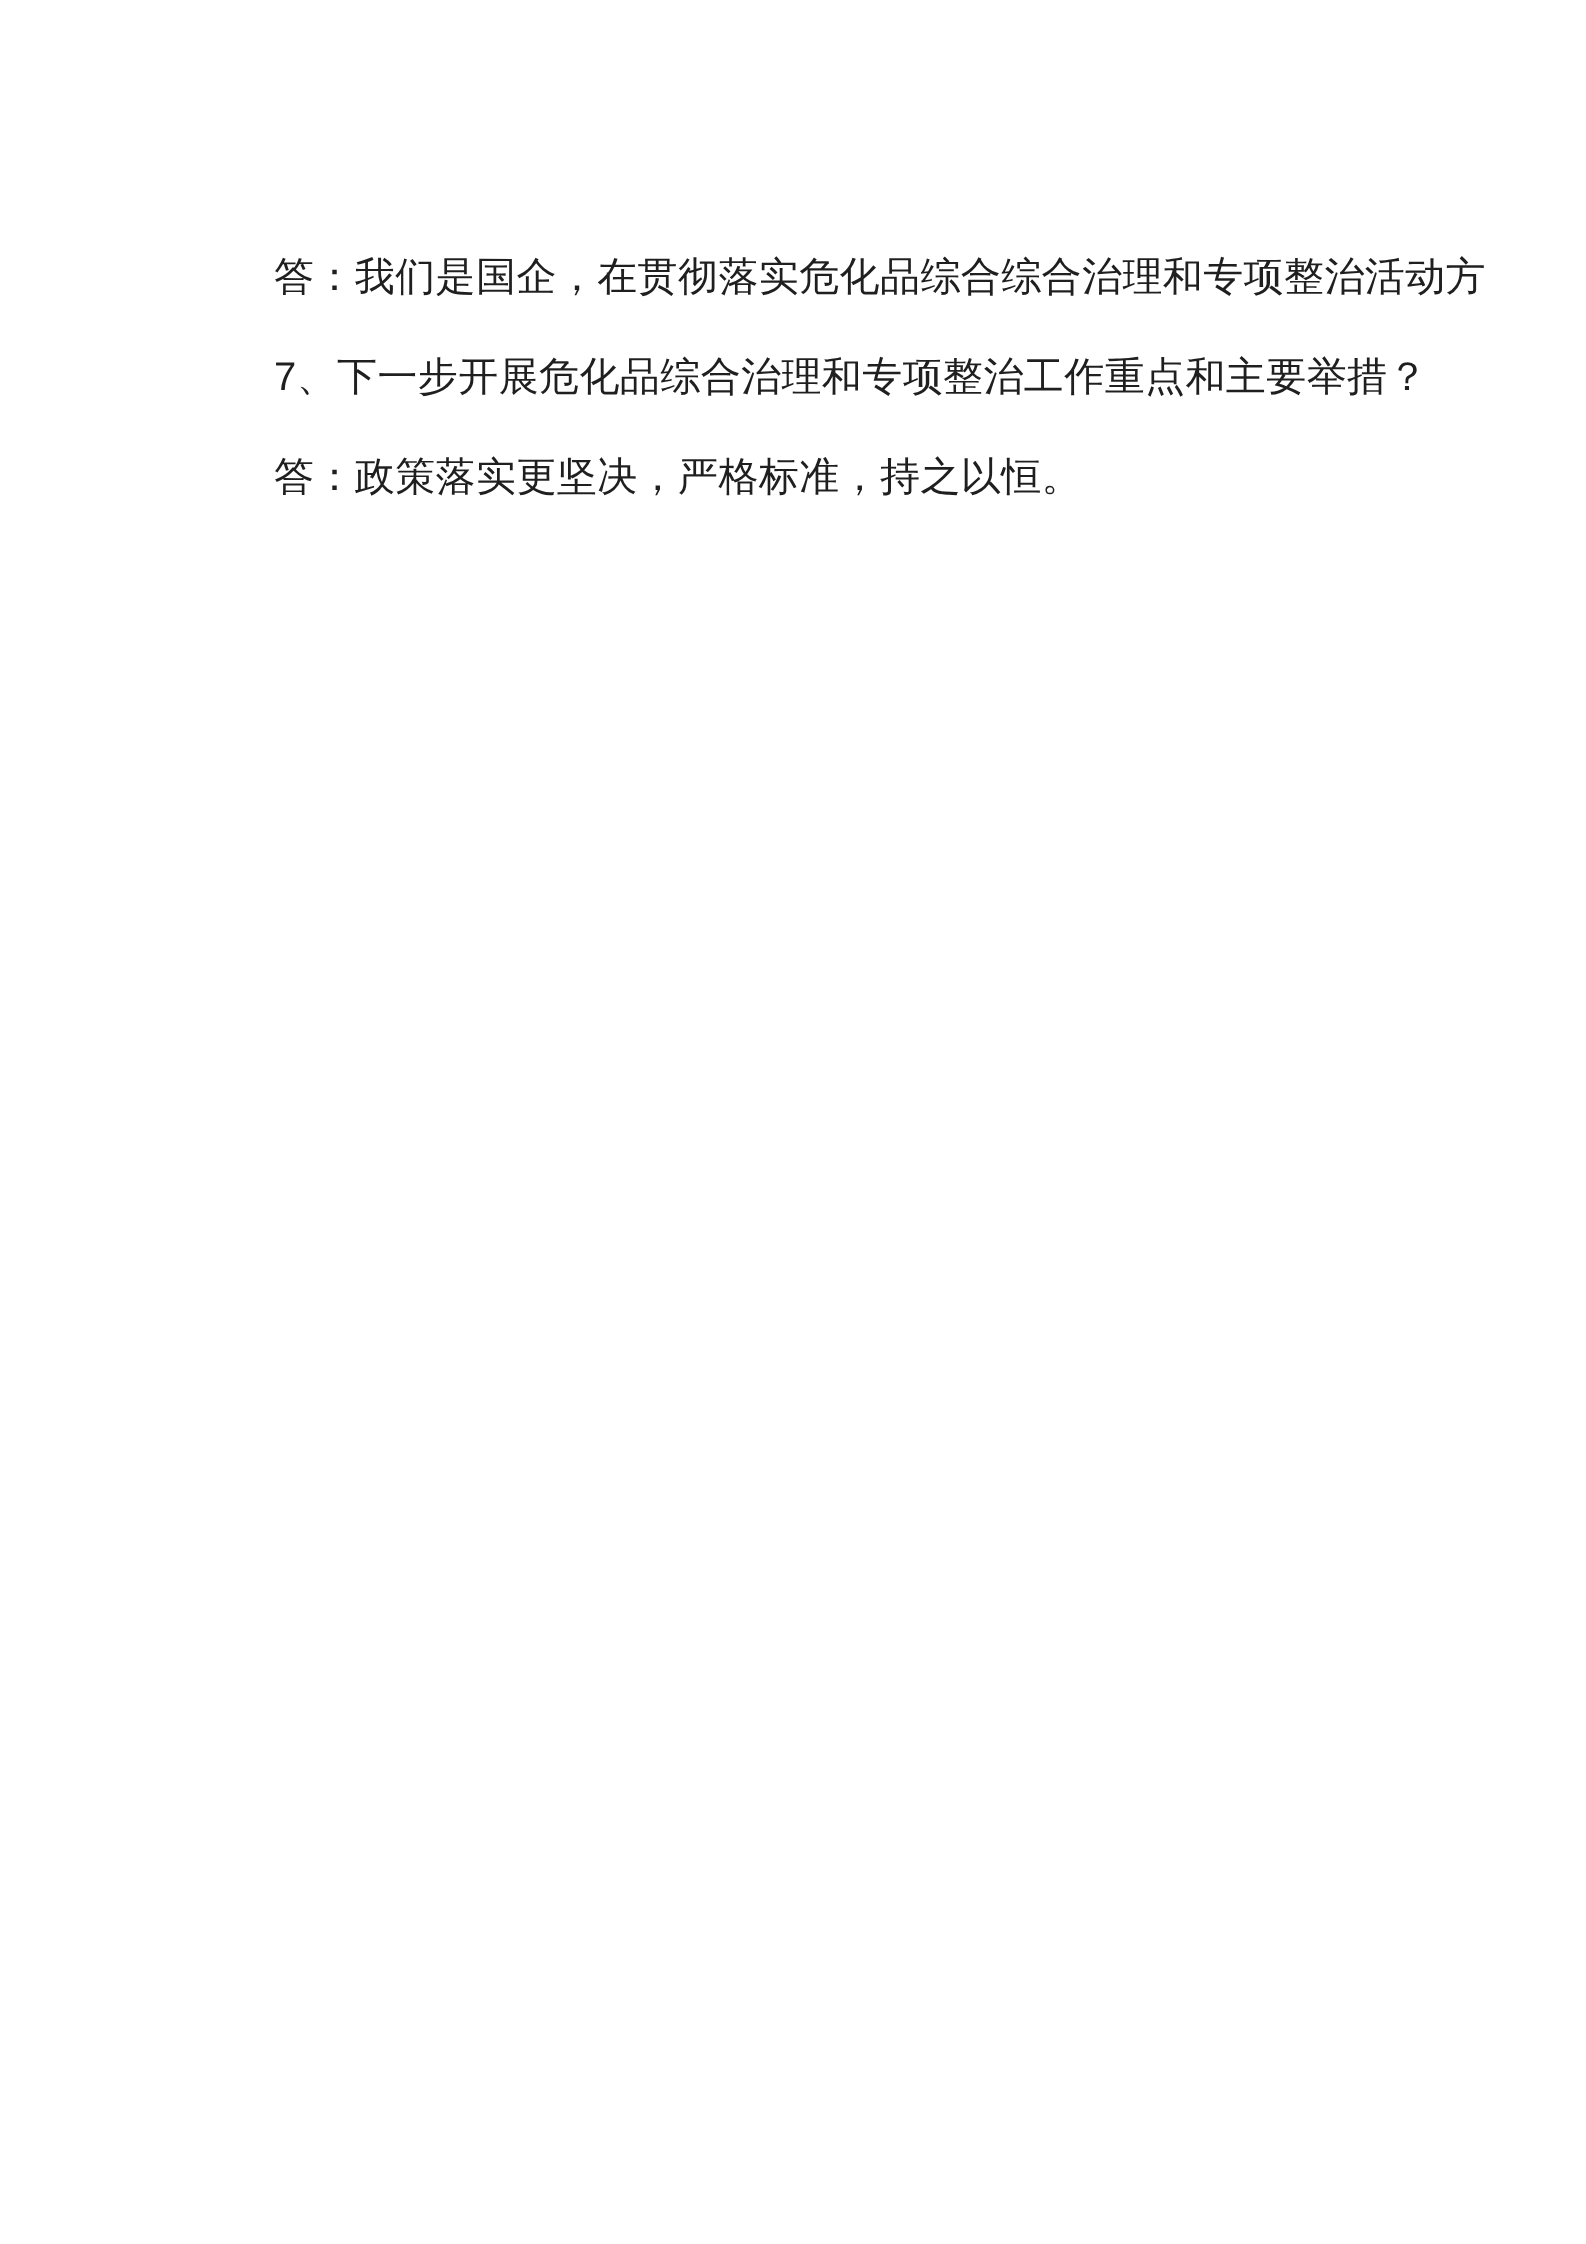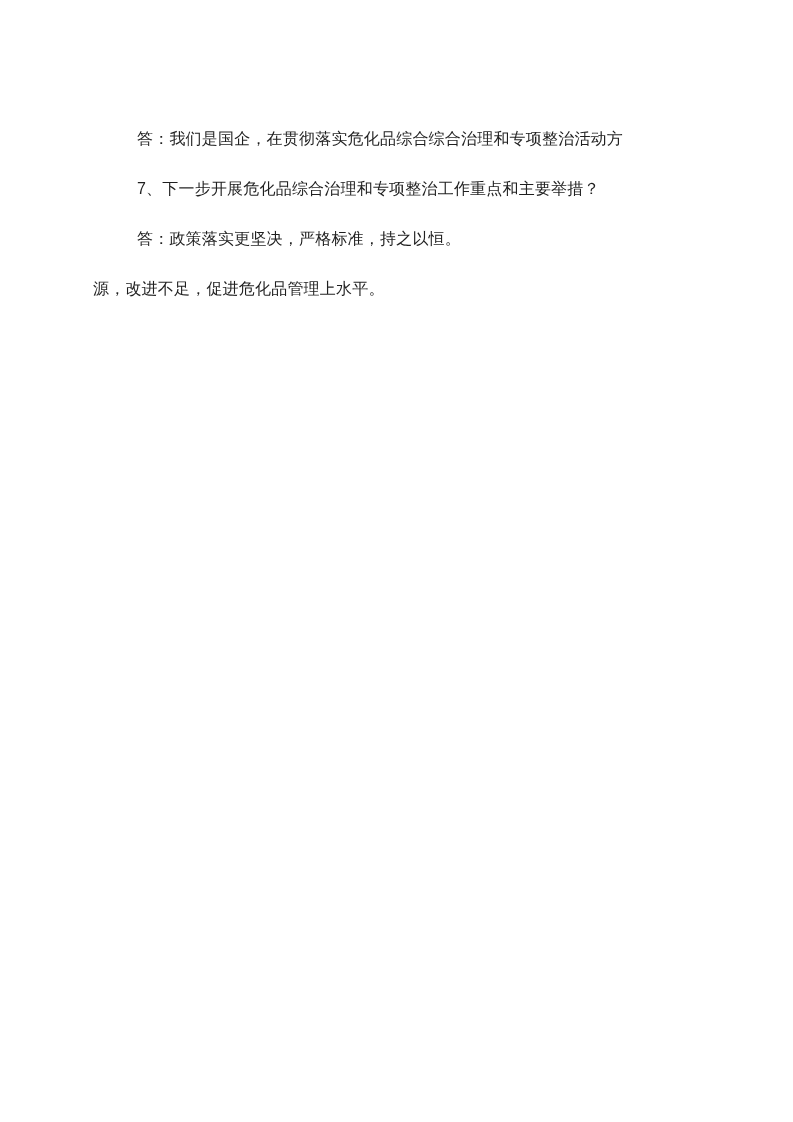--- a/index.html
+++ b/index.html
@@ -21,36 +21,35 @@
     width: 793px;
     height: 1122px;
     background: #ffffff;
   }
   .text-block {
     position: absolute;
     left: 93px;
     top: 114px;
     width: 607px;
     color: #1f1f1f;
-    font-size: 16px;
+    font-size: 20px;
     line-height: 50px;
     font-weight: 400;
   }
   .line {
     height: 50px;
     white-space: nowrap;
     letter-spacing: 0.2px;
   }
   .indent {
     padding-left: 44px;
   }
 </style>
 </head>
 <body>
 
 <div class="page">
   <div class="text-block">
     <div class="line indent">答：我们是国企，在贯彻落实危化品综合综合治理和专项整治活动方</div>
     <div class="line indent">7、下一步开展危化品综合治理和专项整治工作重点和主要举措？</div>
     <div class="line indent">答：政策落实更坚决，严格标准，持之以恒。</div>
-    <div class="line">源，改进不足，促进危化品管理上水平。</div>
   </div>
 </div>
 
 </body></html>

